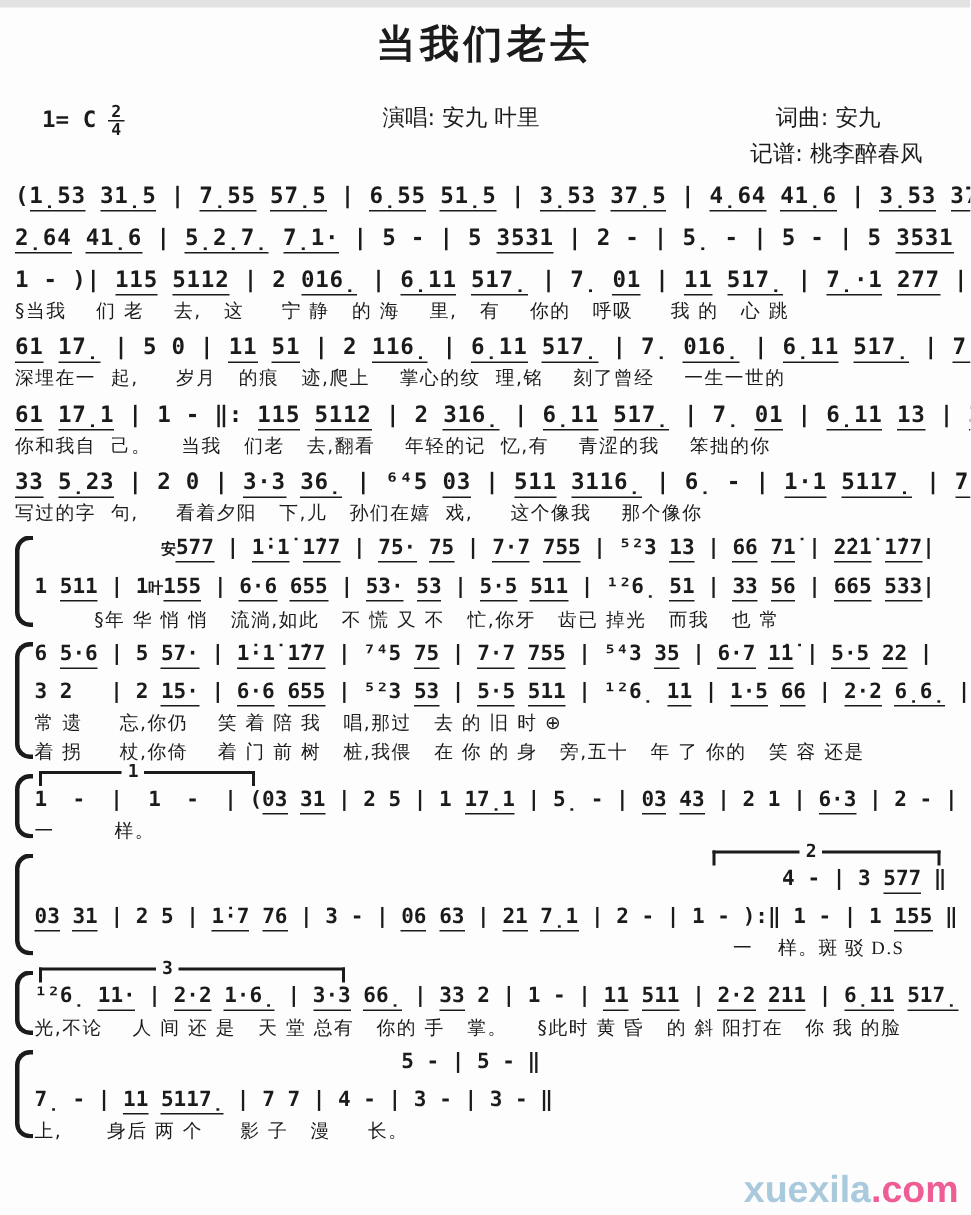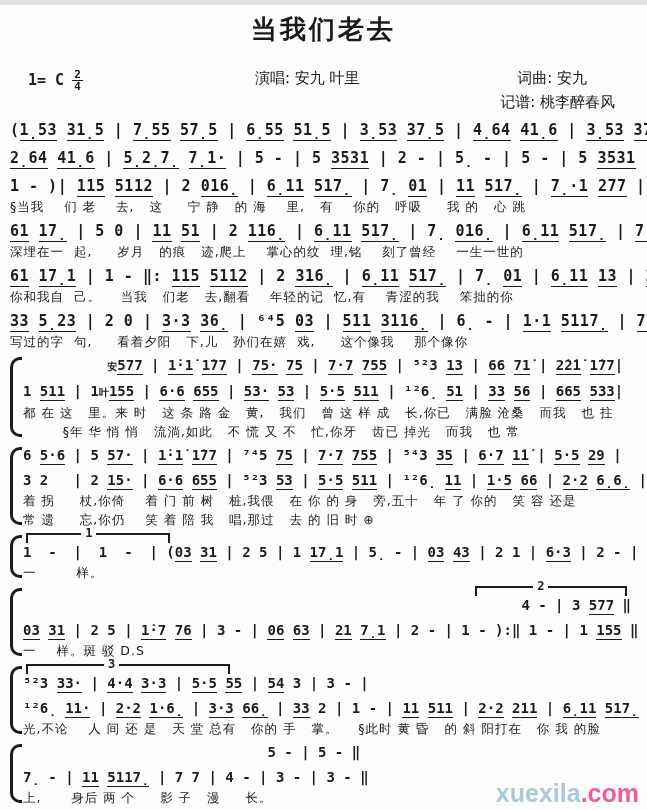--- a/index.html
+++ b/index.html
@@ -25,21 +25,21 @@
   .sys{margin-bottom:2px;}
   .double{position:relative;padding-left:13px;margin-bottom:3px;}
   .double .music{font-size:14px;line-height:25px;letter-spacing:0;}
   .brace{position:absolute;left:0;top:4px;bottom:3px;width:9px;
          border-left:3px solid #1b1b1b;border-top:3px solid #1b1b1b;border-bottom:3px solid #1b1b1b;
          border-top-left-radius:10px;border-bottom-left-radius:10px;}
   .volta{position:absolute;height:8px;border-top:2px solid #1b1b1b;border-left:2px solid #1b1b1b;border-right:2px solid #1b1b1b;}
   .volta b{position:absolute;top:-9px;left:38%;background:#fdfdfd;padding:0 4px;font-size:12px;font-family:"DejaVu Sans Mono",monospace;}
   .v-pad{padding-top:9px;}
   .right-align{text-align:right;padding-right:6px;}
-  .lyr-right{text-align:left;padding-right:34px;margin-left:0;}
+  .lyr-right{text-align:right;padding-right:34px;margin-left:0;font-family:Liberation Serif, serif;}
   .watermark{position:absolute;right:8px;bottom:2px;font-size:25px;font-weight:bold;
              font-family:"Liberation Sans","DejaVu Sans",sans-serif;letter-spacing:0;text-align:center;}
   .wm-name{color:#a9c9dc;}
   .wm-tld{color:#ee5d95;}
 </style>
 </head>
 <body>
 
 <div class="page">
   <div class="scan-edge"></div>
@@ -82,30 +82,29 @@
 
     <div class="sys">
       <div class="music"><u>33</u> <u>5̣23</u> | 2 0 | <u>3·3</u> <u>36̣</u> | ⁶⁴5 <u>03</u> | <u>511</u> <u>3116̣</u> | 6̣ - | <u>1·1</u> <u>5117̣</u> | <u>7̣·7̣</u>  |</div>
       <div class="lyrics">写过的字  句,     看着夕阳   下,儿   孙们在嬉  戏,     这个像我    那个像你</div>
     </div>
 
     <div class="double">
       <div class="brace"></div>
       <div class="music">          <span class="vlabel">安</span><u>577</u> | <u>1̇·1̇</u> <u>1̇77</u> | <u>75·</u> <u>75</u> | <u>7·7</u> <u>755</u> | ⁵²3 <u>13</u> | <u>66</u> <u>71̇</u> | <u>2̇2̇1̇</u> <u>1̇77</u>|</div>
       <div class="music">1 <u>511</u> | 1<span class="vlabel">叶</span><u>155</u> | <u>6·6</u> <u>655</u> | <u>53·</u> <u>53</u> | <u>5·5</u> <u>511</u> | ¹²6̣ <u>51</u> | <u>33</u> <u>56</u> | <u>665</u> <u>533</u>|</div>
-      <div class="lyrics">都 在 这   里。来 时   这 条 路 金   黄,   我们   曾 这 样 成   长,你已   满脸 沧桑   而我   也 拄</div>
       <div class="lyrics">        §年 华 悄 悄   流淌,如此   不 慌 又 不   忙,你牙   齿已 掉光   而我   也 常</div>
     </div>
 
     <div class="double">
       <div class="brace"></div>
-      <div class="music">6 <u>5·6</u> | 5 <u>57·</u> | <u>1̇·1̇</u> <u>1̇77</u> | ⁷⁴5 <u>75</u> | <u>7·7</u> <u>755</u> | ⁵⁴3 <u>35</u> | <u>6·7</u> <u>1̇1̇</u> | <u>5·5</u> <u>29</u> |</div>
+      <div class="music">6 <u>5·6</u> | 5 <u>57·</u> | <u>1̇·1̇</u> <u>1̇77</u> | ⁷⁴5 <u>75</u> | <u>7·7</u> <u>755</u> | ⁵⁴3 <u>35</u> | <u>6·7</u> <u>1̇1̇</u> | <u>5·5</u> <u>22</u> |</div>
       <div class="music">3 2   | 2 <u>15·</u> | <u>6·6</u> <u>655</u> | ⁵²3 <u>53</u> | <u>5·5</u> <u>511</u> | ¹²6̣ <u>11</u> | <u>1·5</u> <u>66</u> | <u>2·2</u> <u>6̣6̣</u> |</div>
+      <div class="lyrics">常 遗     忘,你仍    笑 着 陪 我   唱,那过   去 的 旧 时 ⊕</div>
       <div class="lyrics">着 拐     杖,你倚    着 门 前 树   桩,我偎   在 你 的 身   旁,五十   年 了 你的   笑 容 还是</div>
-      <div class="lyrics">常 遗     忘,你仍    笑 着 陪 我   唱,那过   去 的 旧 时 ⊕</div>
     </div>
 
     <div class="double v-pad">
       <div class="brace"></div>
       <div class="volta" style="left:16px;top:2px;width:140px;">
           <b>1</b>
         </div>
       <div class="music">1  -  |  1  -  | (<u>03</u> <u>31</u> | 2 5 | 1 <u>17̣1</u> | 5̣ - | <u>03</u> <u>43</u> | 2 1 | <u>6·3</u> | 2 - |</div>
       <div class="lyrics">一        样。</div>
     </div>
@@ -118,21 +117,20 @@
       <div class="music right-align">4 - | 3 <u>577</u> ‖</div>
       <div class="music"><u>03</u> <u>31</u> | 2 5 | <u>1̇·7</u> <u>76</u> | 3 - | <u>06</u> <u>63</u> | <u>21</u> <u>7̣1</u> | 2 - | 1 - ):‖ 1 - | 1 <u>155</u> ‖</div>
       <div class="lyrics lyr-right">一    样。斑 驳 D.S</div>
     </div>
 
     <div class="double v-pad">
       <div class="brace"></div>
       <div class="volta" style="left:16px;top:2px;width:200px;">
           <b>3</b>
         </div>
-      <div class="music">⁵²3 <u>33·</u> | <u>4·4</u> <u>3·3</u> | <u>5·5</u> <u>55</u> | <u>54</u> 3 | 3 - |</div>
       <div class="music">¹²6̣ <u>11·</u> | <u>2·2</u> <u>1·6̣</u> | <u>3·3</u> <u>66̣</u> | <u>33</u> 2 | 1 - | <u>11</u> <u>511</u> | <u>2·2</u> <u>211</u> | <u>6̣11</u> <u>517̣</u> |</div>
       <div class="lyrics">光,不论    人 间 还 是   天 堂 总有   你的 手   掌。    §此时 黄 昏   的 斜 阳打在   你 我 的脸</div>
     </div>
 
     <div class="double">
       <div class="brace"></div>
       <div class="music">                             5 - | 5 - ‖</div>
       <div class="music">7̣ - | <u>11</u> <u>5117̣</u> | 7 7 | 4 - | 3 - | 3 - ‖</div>
       <div class="lyrics">上,      身后 两 个     影 子   漫     长。</div>
     </div>

